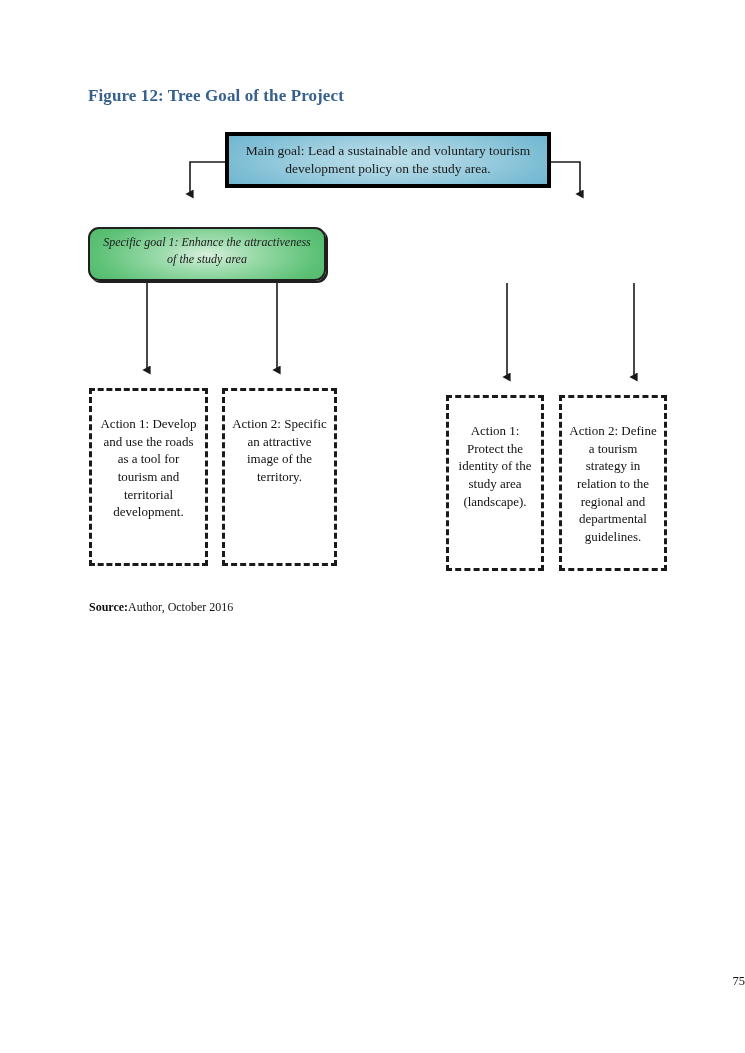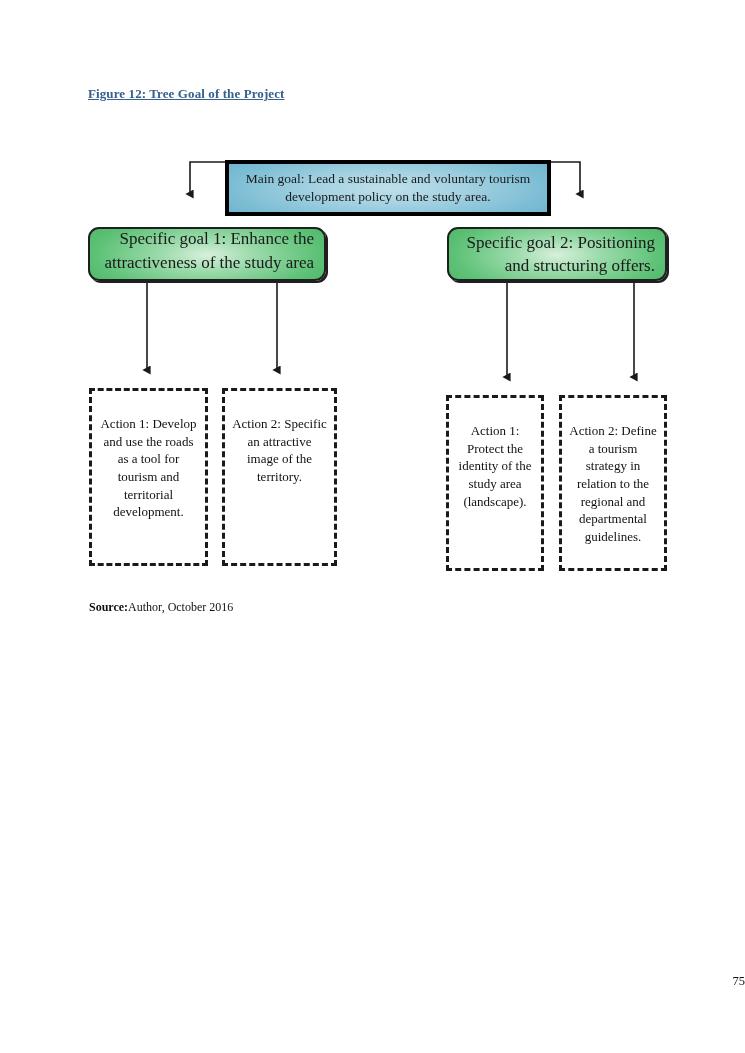--- a/index.html
+++ b/index.html
@@ -20,26 +20,25 @@
     inset: 0;
     width: 745px;
     height: 1053px;
   }
 
   
   .fig-caption {
     position: absolute;
     left: 88px;
     top: 86px;
-    font-size: 13px;
+    font-size: 17px;
     font-weight: bold;
     color: #36618E;
     letter-spacing: 0.1px;
     white-space: nowrap;
-    text-decoration: underline;
   }
 
   
   .diagram {
     position: absolute;
     left: 0;
     top: 0;
     width: 745px;
     height: 620px;
   }
@@ -49,21 +48,21 @@
     top: 0;
     width: 745px;
     height: 620px;
     overflow: visible;
   }
 
   
   .main-goal {
     position: absolute;
     left: 225px;
-    top: 160px;
+    top: 132px;
     width: 326px;
     height: 56px;
     border: 4px solid #000000;
     box-sizing: border-box;
     background:
       radial-gradient(ellipse 80% 120% at 50% 50%,
         #bfe0ea 0%,
         #a5d2e2 28%,
         #7cbdd4 62%,
         #5aaac7 100%);
@@ -92,25 +91,26 @@
         #9fdcae 22%,
         #5ec277 55%,
         #35a352 100%);
     box-shadow: 2px 2px 0 0 #1f1f1f;
     display: flex;
     align-items: center;
     justify-content: center;
     overflow: hidden;
   }
   .spec-goal .box-text {
-    font-size: 17px;
+    font-size: 12px;
     line-height: 1.38;
     color: #1a1a1a;
-    text-align: right;
+    text-align: center;
     padding: 0 10px;
+    font-style: italic;
   }
   #spec-goal-1 { left: 88px;  top: 227px; width: 238px; }
   #spec-goal-2 { left: 447px; top: 227px; width: 220px; }
   
   #spec-goal-1 .box-text { margin-top: -7px; }
 
   
   .action-box {
     position: absolute;
     border: 3px dashed #1a1a1a;
@@ -192,23 +192,20 @@
     </svg>
 
     <div class="main-goal" id="main-goal">
       <div class="box-text">Main goal: Lead a sustainable and voluntary tourism development policy on the study area.</div>
     </div>
 
     <div class="spec-goal" id="spec-goal-1">
       <div class="box-text">Specific goal 1: Enhance the attractiveness of the study area</div>
     </div>
 
-    <div class="spec-goal" id="spec-goal-2">
-      <div class="box-text">Specific goal 2: Positioning and structuring offers.</div>
-    </div>
 
     <div class="action-box" id="action-1-1">
       <div class="box-text">Action 1: Develop and use the roads as a tool for tourism and territorial development.</div>
     </div>
 
     <div class="action-box" id="action-1-2">
       <div class="box-text">Action 2: Specific an attractive image of the territory.</div>
     </div>
 
     <div class="action-box" id="action-2-1">

